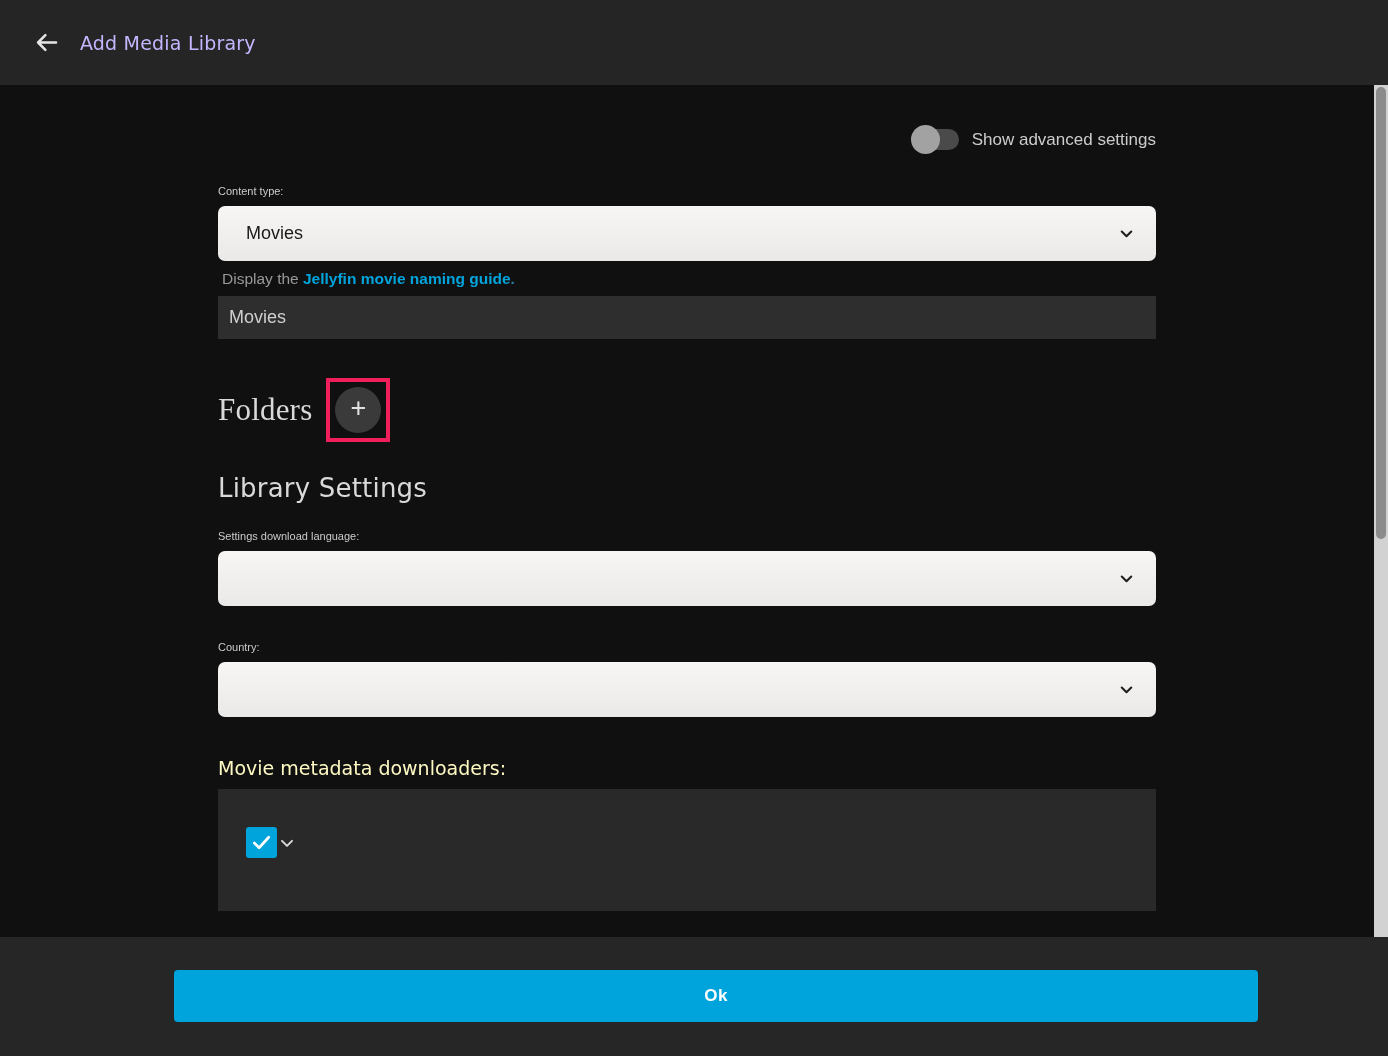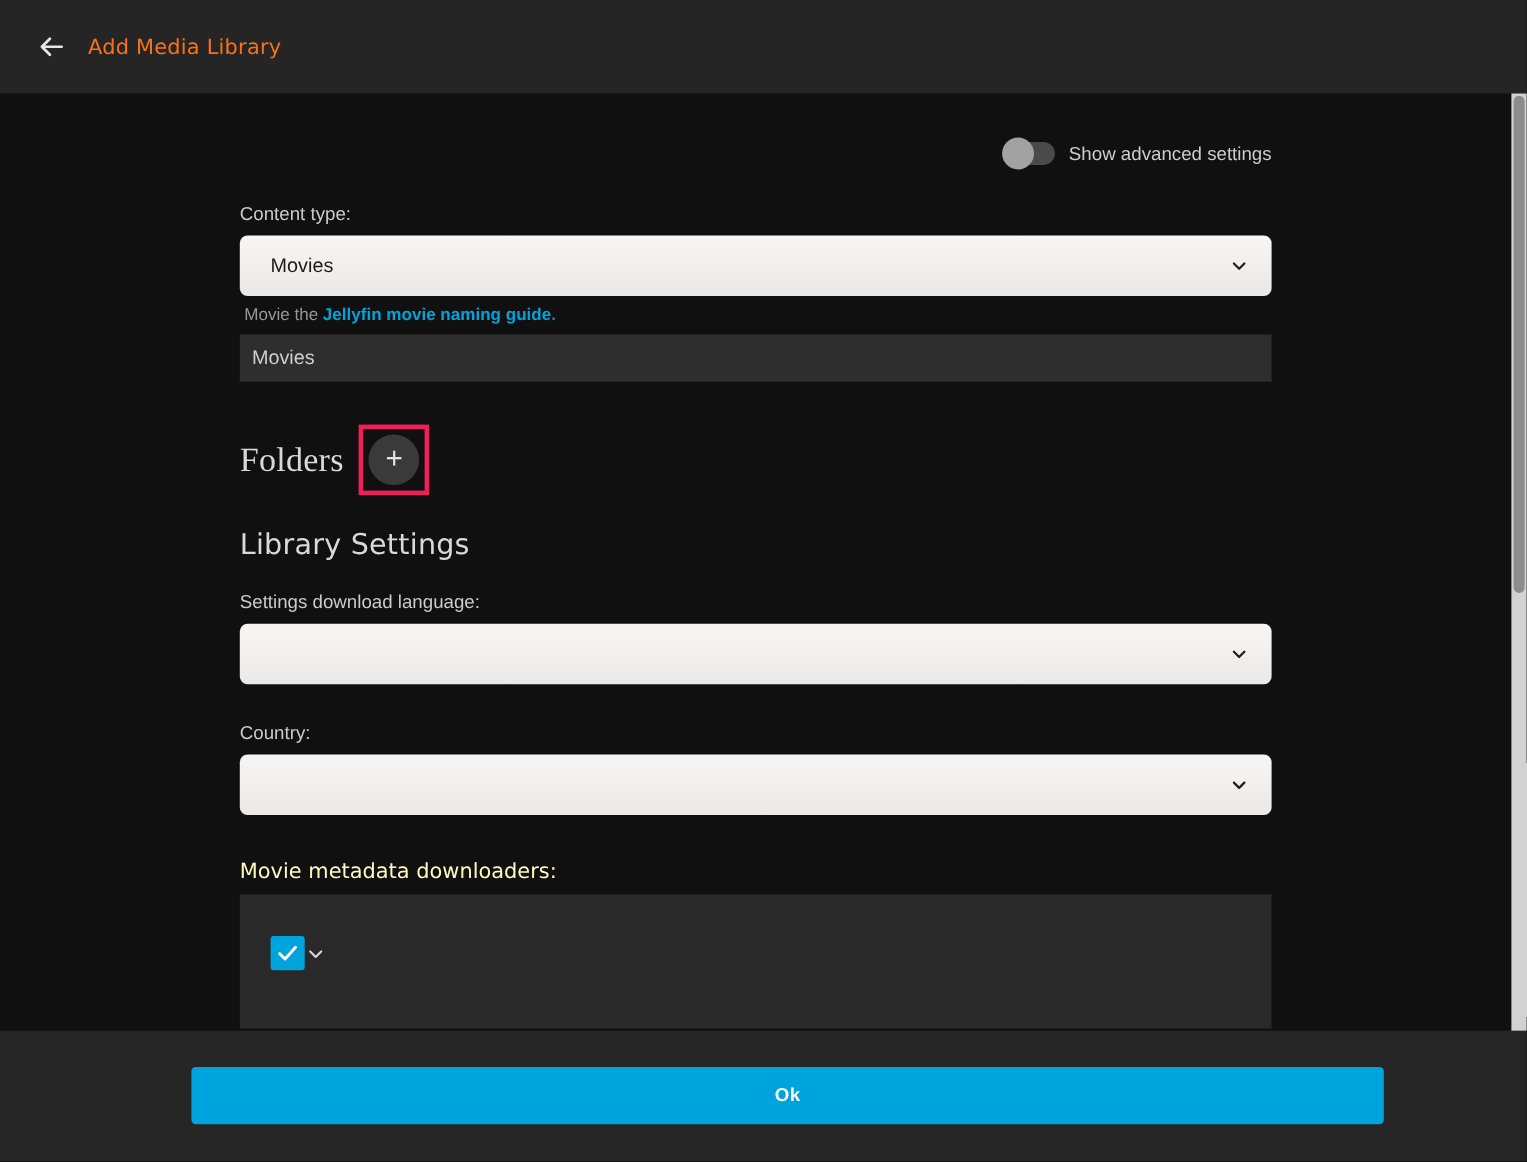--- a/index.html
+++ b/index.html
@@ -19,21 +19,21 @@
     display: flex; align-items: center;
     padding: 0 24px;
     z-index: 5;
   }
   .back-btn {
     width: 44px; height: 44px; border: none; background: transparent;
     color: #e6e6e6; cursor: pointer; display: flex; align-items: center; justify-content: center;
     border-radius: 50%;
   }
   .app-title {
-    color: #f97316; font-size: 19px; font-weight: 400; margin-left: 12px;
+    color: #c4b5fd; font-size: 19px; font-weight: 400; margin-left: 12px;
     letter-spacing: .2px;
     font-family: "DejaVu Sans", sans-serif;
   }
 
   
   .scroll-area {
     position: absolute; top: 85px; left: 0; right: 0; bottom: 119px;
     background: #101010; overflow: hidden;
   }
   .content {
@@ -52,21 +52,21 @@
     position: absolute; left: 3px; top: 4px; width: 45px; height: 21px;
     background: #4a4a4a; border-radius: 11px;
   }
   .toggle-knob {
     position: absolute; left: 0; top: 0; width: 29px; height: 29px;
     background: #a2a2a2; border-radius: 50%;
   }
   .toggle-label { color: #cccccc; font-size: 17px; }
 
   .field-label {
-    color: #cbcbcb; font-size: 17px; display: block;
+    color: #cbcbcb; font-size: 11px; display: block;
   }
 
   .select-box {
     margin-top: 9px; height: 55px; width: 938px;
     background: linear-gradient(#f7f6f5, #ebe9e7);
     border-radius: 7px; border: none;
     display: flex; align-items: center;
     padding: 0 20px 0 28px;
     color: #1a1a1a; font-size: 18px;
     cursor: pointer;
@@ -200,21 +200,21 @@
     <label class="field-label lbl-content-type">Content type:</label>
     <div class="select-box" role="combobox">
       <span class="select-value">Movies</span>
       <span class="select-chevron">
         <svg width="19" height="19" viewBox="0 0 24 24">
           <polyline points="6,9.5 12,15.5 18,9.5" fill="none" stroke="currentColor" stroke-width="2.6" stroke-linecap="round" stroke-linejoin="round"></polyline>
         </svg>
       </span>
     </div>
     <div class="helper-row">
-      <span class="helper-text">Movie the </span><a class="helper-link">Jellyfin movie naming guide</a><span class="helper-link helper-suffix">.</span>
+      <span class="helper-text">Display the </span><a class="helper-link">Jellyfin movie naming guide</a><span class="helper-link helper-suffix">.</span>
     </div>
 
     <input class="text-input" type="text" value="Movies" style="">
 
     <div class="folders-row">
       <h2 class="h-folders">Folders</h2>
       <div class="plus-focus">
         <button class="plus-btn">
           <span>+</span>
         </button>

